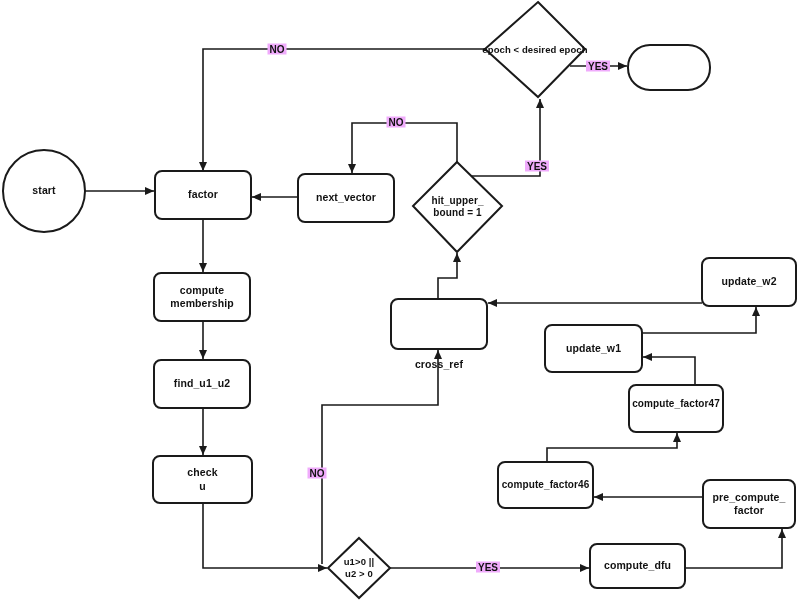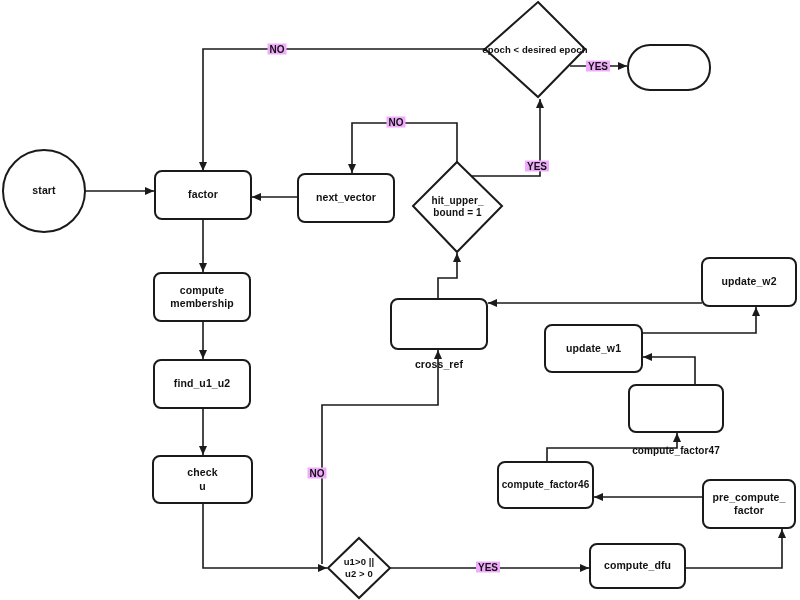--- a/index.html
+++ b/index.html
@@ -104,21 +104,21 @@
   <div class="nlabel" style="left:590px;top:544px;width:95px;height:44px;">
     <span>compute_dfu</span>
   </div>
   <div class="nlabel" style="left:703px;top:480px;width:92px;height:48px;">
     <span>pre_compute_</span>
     <span>factor</span>
   </div>
   <div class="nlabel mid" style="left:498px;top:462px;width:95px;height:46px;">
     <span>compute_factor46</span>
   </div>
-  <div class="nlabel mid" style="left:629px;top:385px;width:94px;height:39px;margin-top:47px;">
+  <div class="nlabel mid" style="left:629px;top:385px;width:94px;height:39px;">
     <span>compute_factor47</span>
   </div>
   <div class="nlabel" style="left:545px;top:325px;width:97px;height:47px;">
     <span>update_w1</span>
   </div>
   <div class="nlabel" style="left:702px;top:258px;width:94px;height:48px;">
     <span>update_w2</span>
   </div>
   <div class="nlabel" style="left:391px;top:299px;width:96px;height:39px;margin-top:46px;">
     <span>cross_ref</span>

